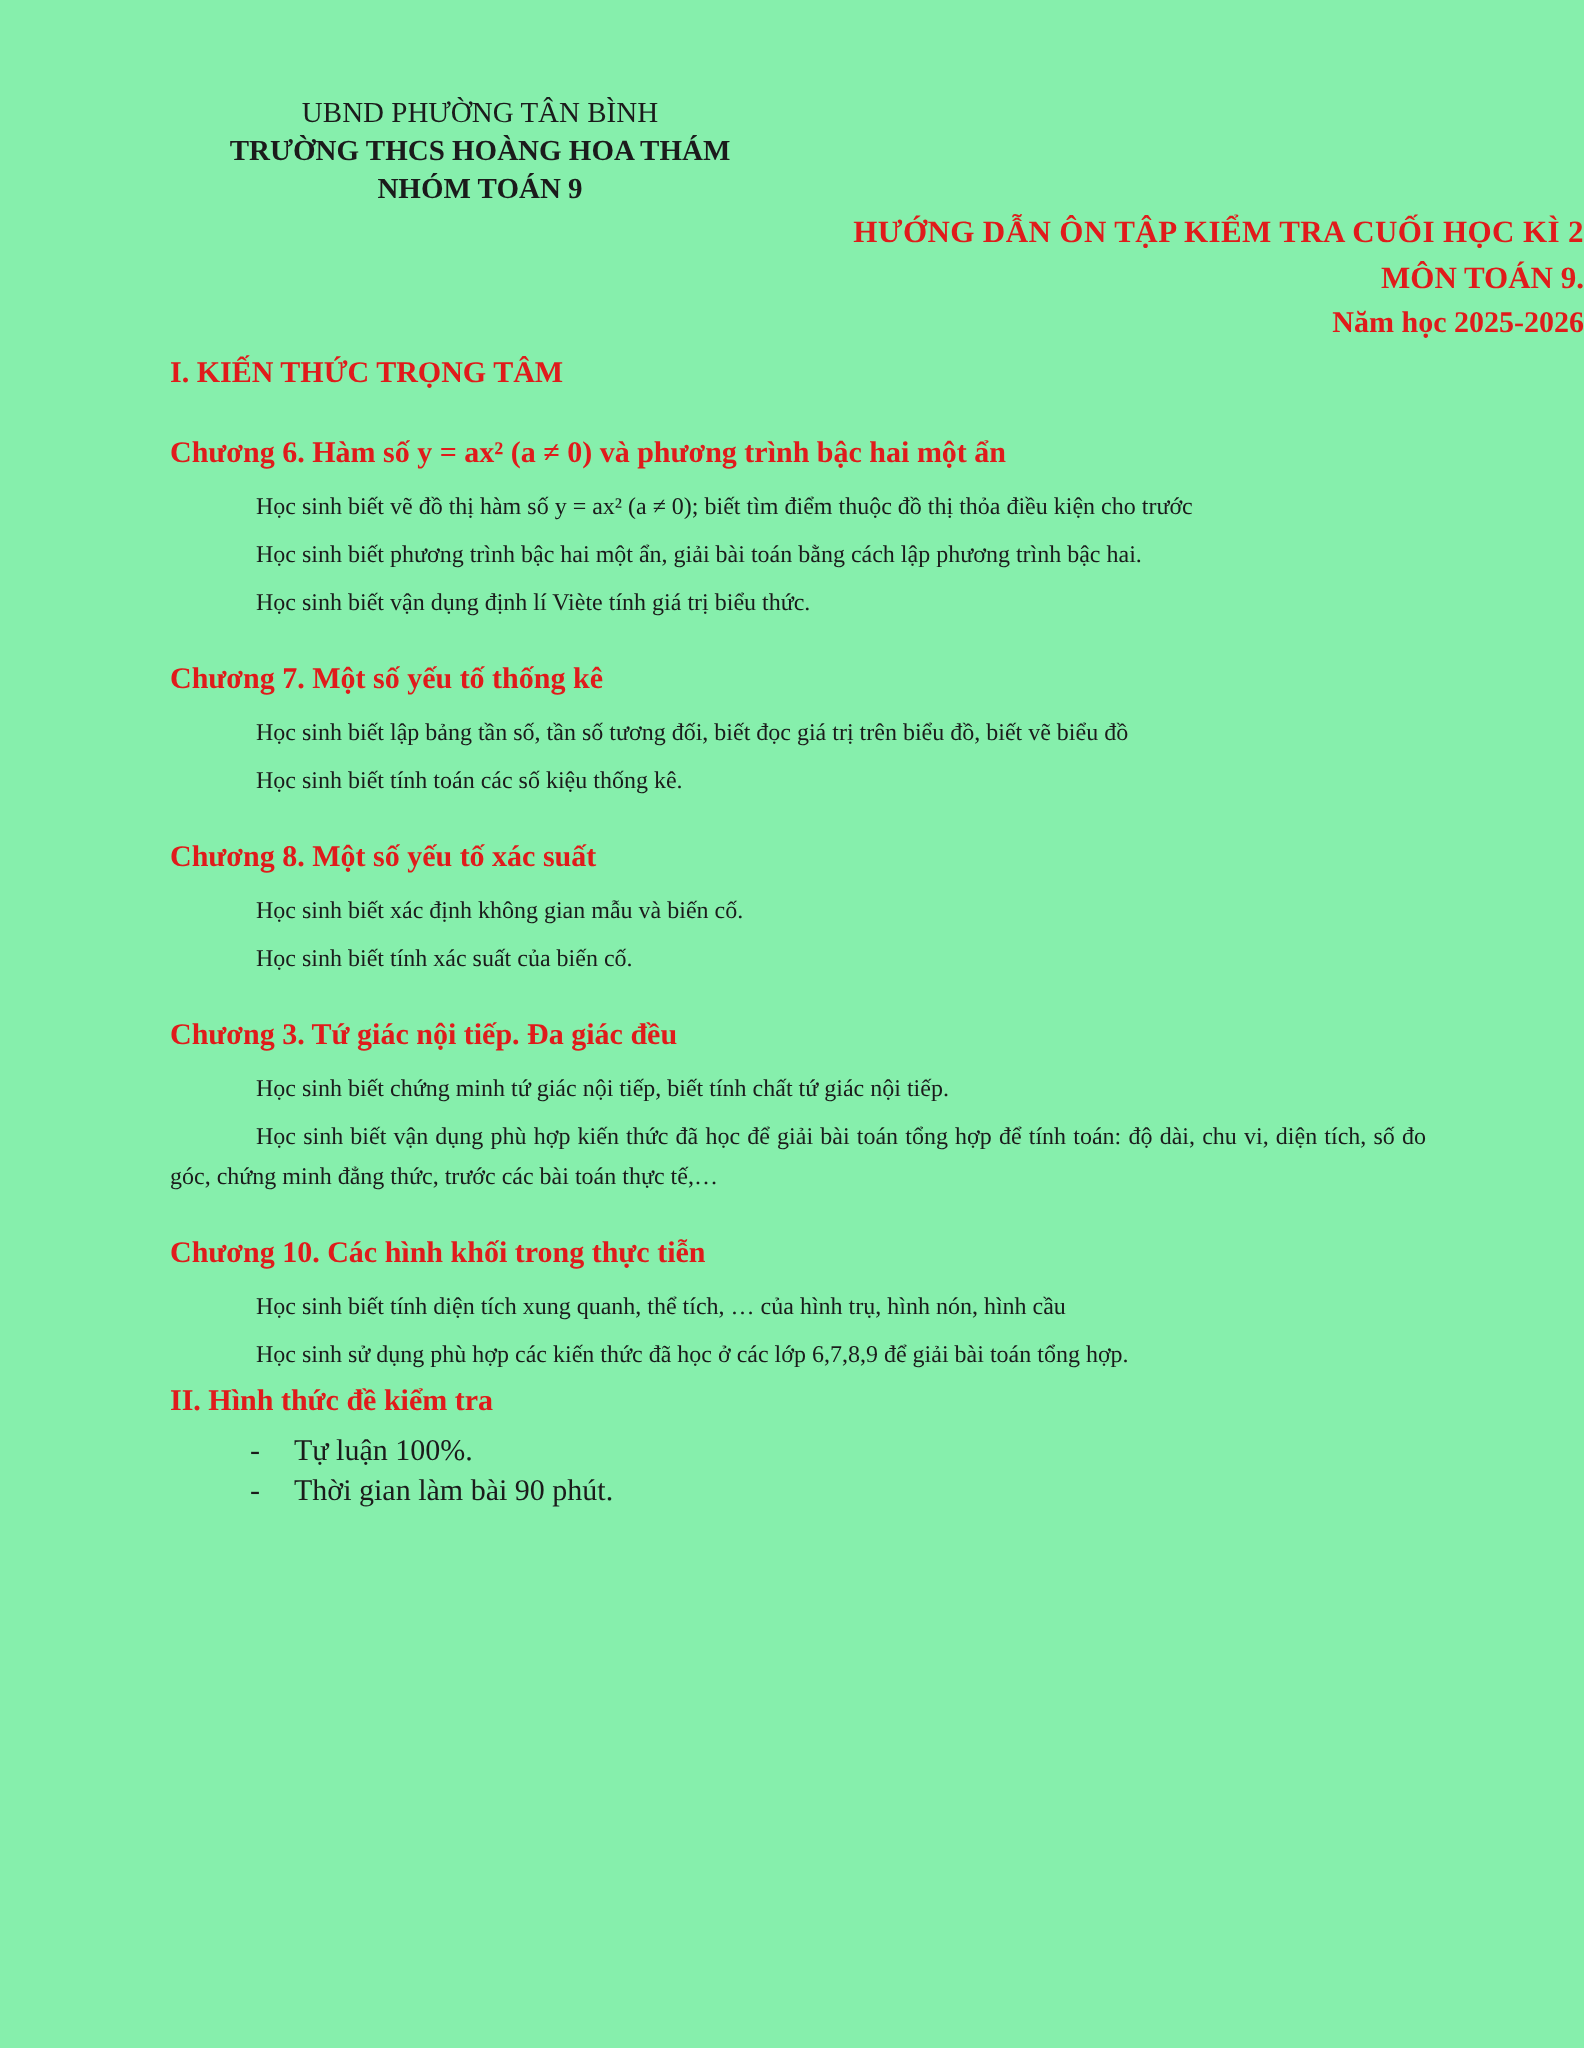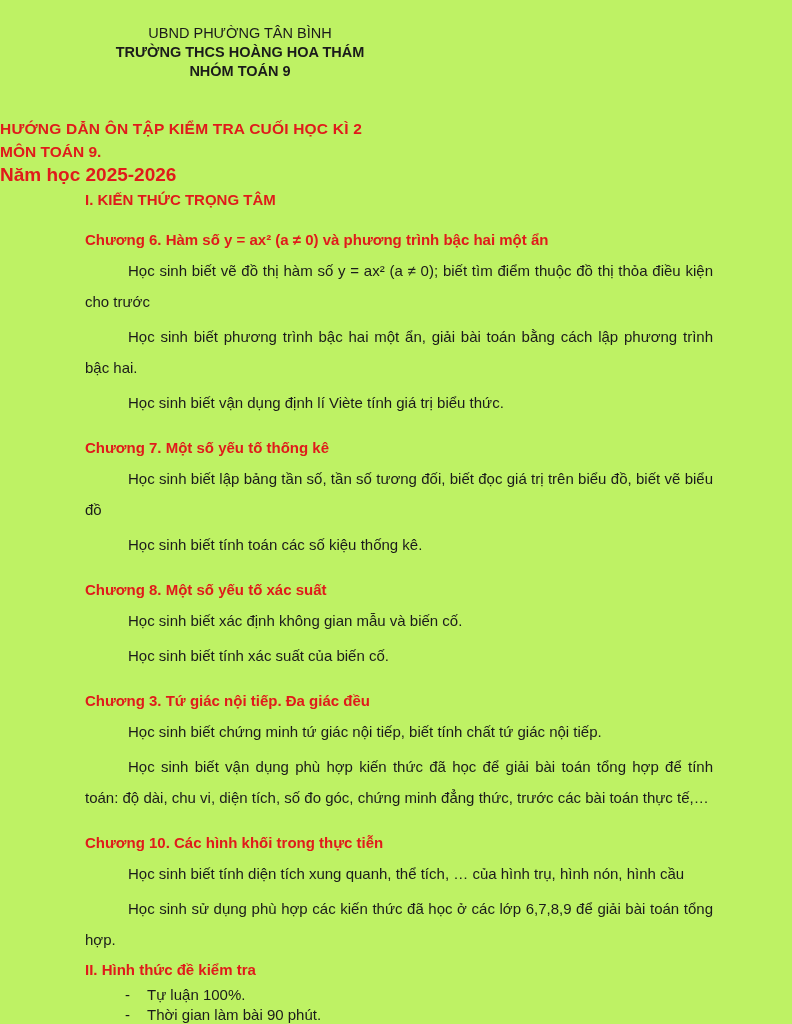--- a/index.html
+++ b/index.html
@@ -1,68 +1,67 @@
 <!DOCTYPE html>
 <html lang="vi"><head>
 <meta charset="utf-8">
 <style>
   * { margin: 0; padding: 0; box-sizing: border-box; }
   html, body { background: #ffffff; }
   .page {
     position: relative;
     width: 792px;
     height: 1024px;
-    background: #bef264;
-    font-family: Liberation Sans, sans-serif;
+    background: #86efac;
+    font-family: Liberation Serif, serif;
     color: #1b1b1b;
     overflow: hidden;
-    padding-top: 24px;
+    padding-top: 48px;
   }
   
   .letterhead {
     width: 316px;
     margin-left: 82px;
     text-align: center;
     font-size: 14.5px;
     line-height: 19px;
     white-space: nowrap;
   }
   .letterhead .bold { font-weight: bold; }
   
   .doc-title {
-    margin-top: 36px;
-    text-align: left;
+    text-align: right;
     color: #e01b1b;
     font-weight: bold;
   }
   .doc-title .t1 { font-size: 15.5px; line-height: 23px; letter-spacing: 0.2px; }
   .doc-title .t2 { font-size: 15.5px; line-height: 23px; }
-  .doc-title .t3 { font-size: 19px; line-height: 23px; }
+  .doc-title .t3 { font-size: 15px; line-height: 23px; }
   
   .content {
     margin: 3px 0 0 85px;
     width: 628px;
   }
   .sec-heading {
     color: #e01b1b;
     font-weight: bold;
     font-size: 15px;
     line-height: 21px;
     margin: 2px 0 5px 0;
   }
   .chap-heading {
     color: #e01b1b;
     font-weight: bold;
     font-size: 15px;
     line-height: 21px;
     margin: 19px 0 5px 0;
   }
   .para {
-    font-size: 15px;
-    line-height: 31px;
+    font-size: 12px;
+    line-height: 20px;
     text-indent: 43px;
     text-align: justify;
     margin: 0 0 4px 0;
   }
   
   .bullets { margin: 2px 0 0 40px; list-style: none; }
   .bullets li {
     display: flex;
     font-size: 15px;
     line-height: 19.5px;

